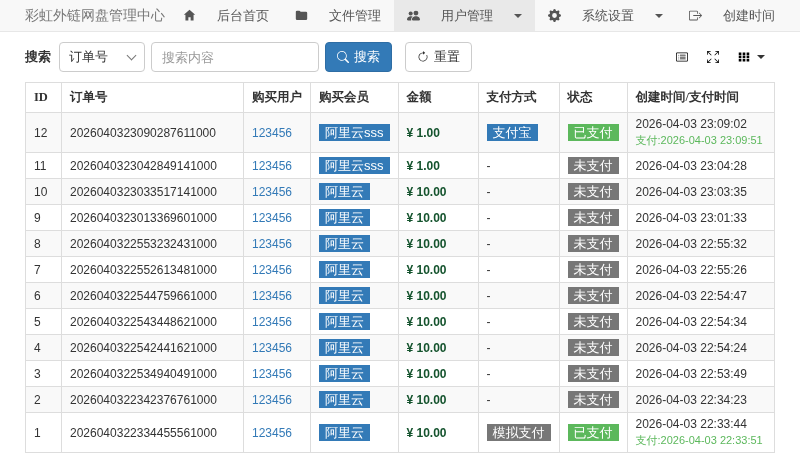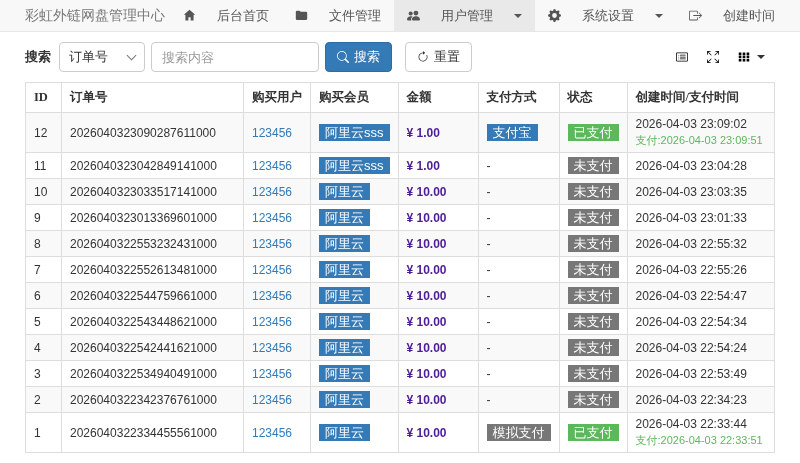--- a/index.html
+++ b/index.html
@@ -68,21 +68,21 @@
   }
   .grid th { font-size:12.5px; padding:6px 8px; font-weight:bold; background:#fff;font-family:Liberation Serif, serif; }
   .grid tbody tr:nth-child(odd) { background:#f9f9f9; }
   .badge {
     display:inline-block; padding:2px 6px; font-size:13px; line-height:13px;
     color:#fff; border-radius:0; white-space:nowrap;
   }
   .badge-primary { background:#337ab7; }
   .badge-success { background:#5cb85c; }
   .badge-default { background:#777; }
-  .amount { color:#4c1d95; font-weight:bold; }
+  .amount { color:#14532d; font-weight:bold; }
   .link { color:#337ab7; cursor:pointer; }
   .paid-time { color:#5cb85c; font-size:11px; margin-top:2px; }
   
   .pagination-row {
     display:flex; align-items:center; gap:6px; padding:12px 25px; font-size:13px; color:#333;
   }
 </style>
 </head>
 <body>
 

